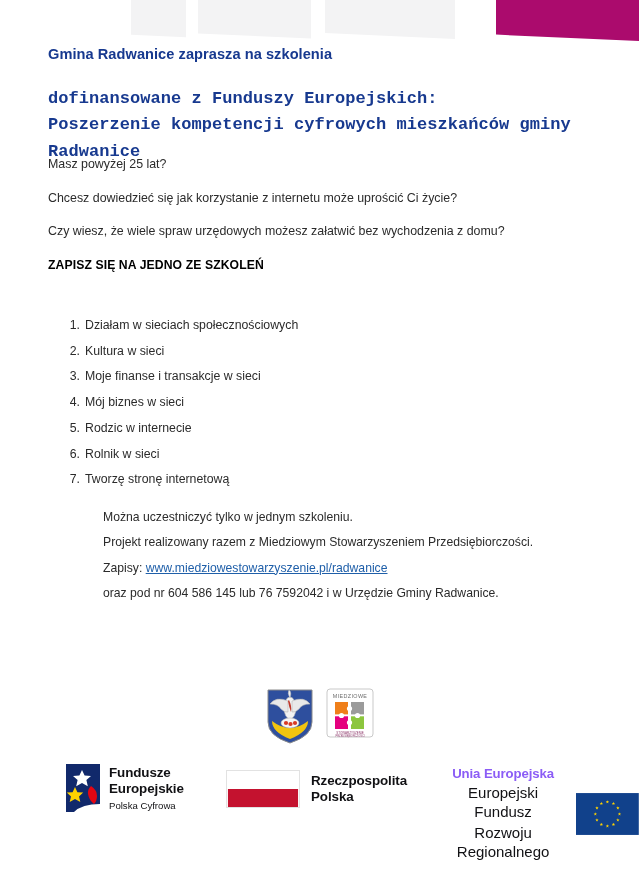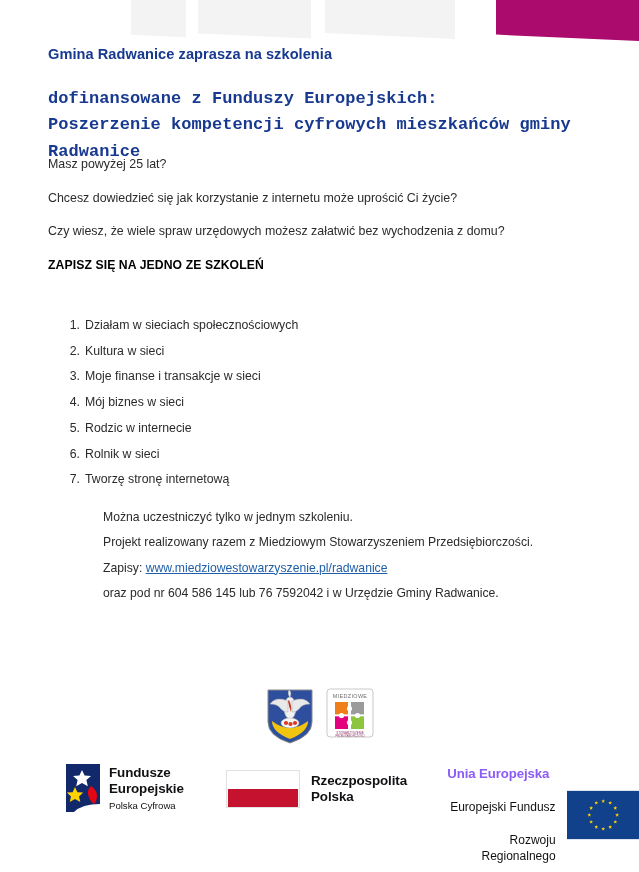--- a/index.html
+++ b/index.html
@@ -191,25 +191,24 @@
 
   .ue-text { text-align:center; margin-right:11px; }
   .ue-title {
     font-size:13.2px;
     font-weight:bold;
     color:#8b5cf6;
     line-height:1.2;
     letter-spacing:-0.1px;
   }
   .ue-sub {
-    font-size:12px;
+    font-size:15px;
     color:#111114;
     line-height:1.3;
-    margin-top:18px;
-    text-align:right;
+    margin-top:1px;
   }
   .eu-flag { width:78px; height:52px; display:block; }
 </style>
 </head>
 <body>
 
 <div class="deco-band">
   <div class="deco-shape deco-s1"></div>
   <div class="deco-shape deco-s2"></div>
   <div class="deco-shape deco-s3"></div>

